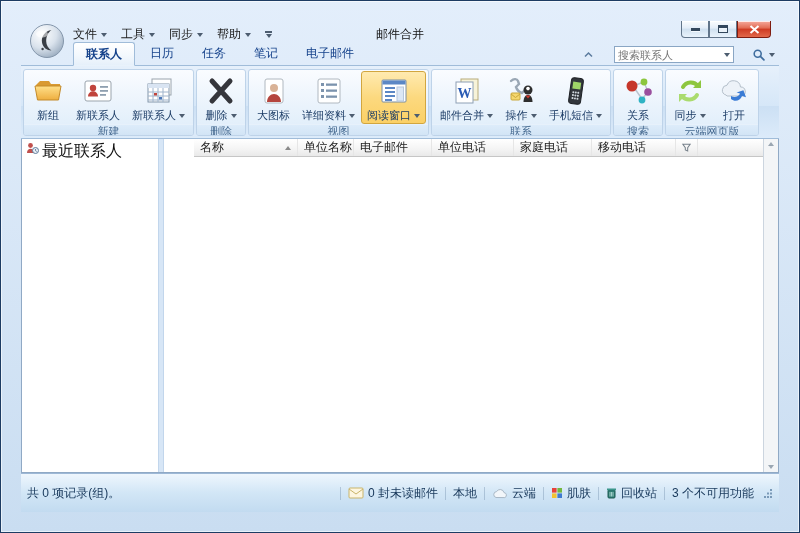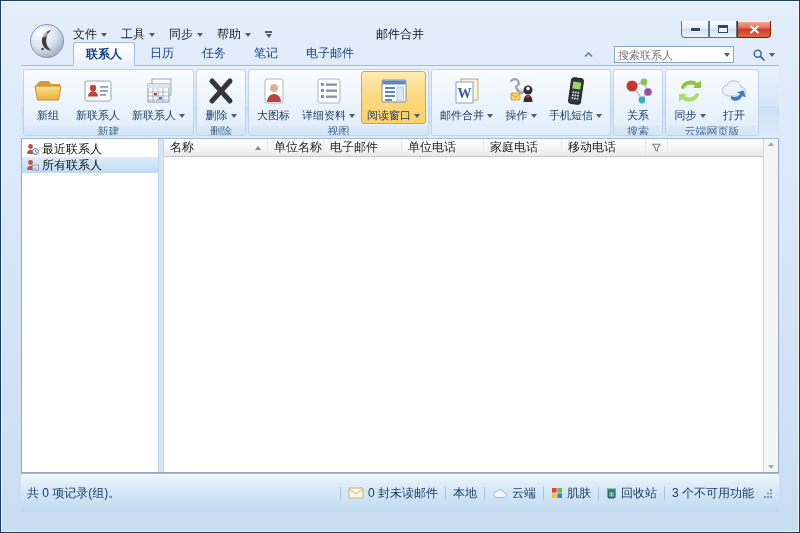--- a/index.html
+++ b/index.html
@@ -72,29 +72,29 @@
          border-color:#d2a63f;text-align:center; }
   .ricon{ height:34px; display:flex; align-items:center; justify-content:center; }
   .rlabel{ display:flex; align-items:center; gap:3px; height:15px; }
   .rglabel{ height:14px; line-height:13px; font-size:11px; color:#44688f; text-align:center;
             background:linear-gradient(#ddecfa,#cfe2f4); border-top:1px solid #e7f1fb; }
 
   
   .content{ flex:1; min-height:0; display:flex; border:1px solid #90a9c5; border-top:none;
             background:#fff; }
   .sidebar{ width:136px; flex:none; background:#fff; padding-top:2px; }
-  .snav-item{ height:16px; display:flex; align-items:center; gap:3px; padding-left:3px;
-              font-size:12px; color:#111; cursor:default; white-space:nowrap; }
+  .snav-item{ height:16px; display:flex; align-items:flex-start; gap:3px; padding-left:3px;
+              font-size:16px; color:#111; cursor:default; white-space:nowrap; }
   .snav-item.selected{ background:linear-gradient(#dcecfb,#bfdaf4); }
   .splitter{ width:6px; flex:none; background:#d7e6f6;
              border-left:1px solid #c2d6ec; border-right:1px solid #c2d6ec; }
   .list{ flex:1; min-width:0; display:flex; flex-direction:column; }
   .lheader{ height:18px; flex:none; display:flex; align-items:stretch;
             background:linear-gradient(#ffffff,#f4f4f4 60%,#e9e9e9);
-            border-bottom:1px solid #c6c6c6; font-size:12px; color:#222; }
+            border-bottom:1px solid #c6c6c6; font-size:12px; color:#222;margin-left:30px; }
   .hcell{ display:flex; align-items:center; padding-left:6px; border-right:1px solid #e6e6e6;
           overflow:hidden; white-space:nowrap; }
   .hc0{ width:104px; justify-content:space-between; padding-right:6px; }
   .hc1{ width:56px;align-items:flex-end; } .hc2{ width:78px; } .hc3{ width:82px; } .hc4{ width:78px; } .hc5{ width:84px; }
   .hfilter{ width:22px; display:flex; align-items:center; justify-content:center;
             border-right:1px solid #e6e6e6; }
   .hspacer{ flex:1; border-right:none; }
   .lbody{ flex:1; background:#fff; }
   .scroll{ width:15px; flex:none; background:#f3f5f7; border-left:1px solid #ccd5df;
            display:flex; flex-direction:column; justify-content:space-between;
@@ -377,20 +377,21 @@
                 </g>
               </g>
             </svg>
           </span>
           <span class="rlabel">
             <span>手机短信</span>
             <i class="tri-down"></i>
           </span>
         </div>
       </div>
+      <div class="rglabel">联系</div>
     </div>
 
     <div class="rgroup">
       <div class="rbtns">
         <div class="rbtn">
           <span class="ricon">
             <svg width="32" height="32" viewBox="0 0 32 32">
               <path d="M11 11L22 7M22 7l4 10M11 11l9 13M26 17l-6 7" stroke="#b9c4cf" stroke-width="1.4" fill="none"></path>
               <circle cx="10" cy="11" r="5.5" fill="#c6362b"></circle>
               <circle cx="22" cy="7" r="3.4" fill="#8cc63f"></circle>
@@ -442,29 +443,20 @@
   <div class="content">
     <div class="sidebar">
       <div class="snav-item">
         <svg width="14" height="14" viewBox="0 0 14 14">
           <circle cx="5.5" cy="4.5" r="2.4" fill="#c0504d"></circle>
           <path d="M2 12c0-3 1.8-4.3 3.5-4.3S9 9 9 12z" fill="#c0504d"></path>
           <circle cx="10.5" cy="9.5" r="3" fill="#e8eef5" stroke="#5f7b9a"></circle>
           <path d="M10.5 8v1.7l1.2.8" fill="none" stroke="#5f7b9a" stroke-width="0.9"></path>
         </svg>
         <span>最近联系人</span>
-      </div>
-      <div class="snav-item selected">
-        <svg width="14" height="14" viewBox="0 0 14 14">
-          <circle cx="5.5" cy="4.5" r="2.4" fill="#c0504d"></circle>
-          <path d="M2 12c0-3 1.8-4.3 3.5-4.3S9 9 9 12z" fill="#c0504d"></path>
-          <rect x="7.5" y="7" width="6" height="5" fill="#f4f6f8" stroke="#8a99a8"></rect>
-          <path d="M8.5 9h4M8.5 10.5h3" stroke="#9aa8b5" stroke-width="0.8"></path>
-        </svg>
-        <span>所有联系人</span>
       </div>
     </div>
     <div class="splitter"></div>
     <div class="list">
       <div class="lheader">
         <div class="hcell hc0">
           <span>名称</span>
           <i class="tri-up"></i>
         </div>
         <div class="hcell hc1">

